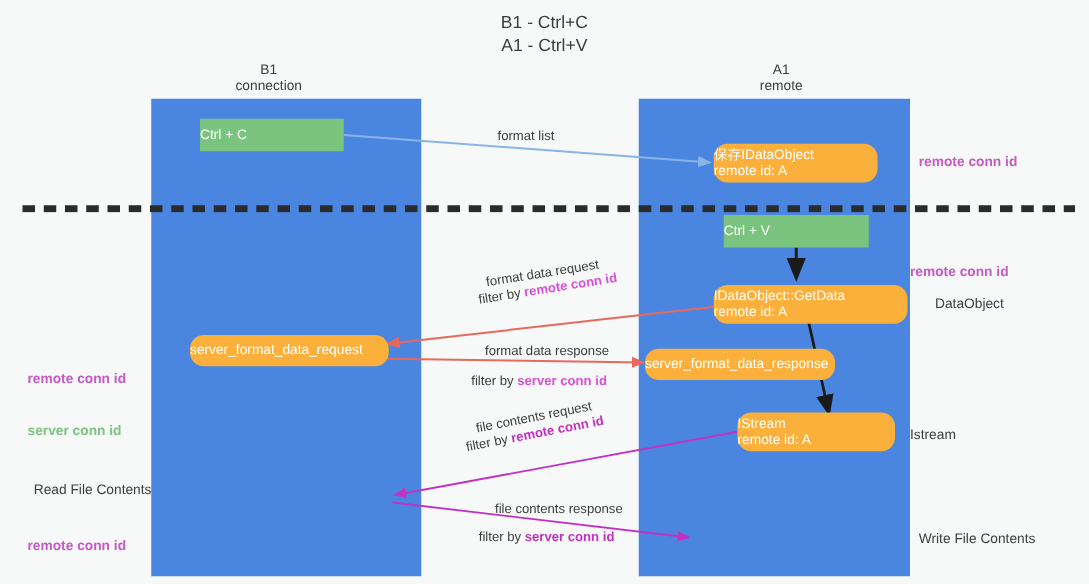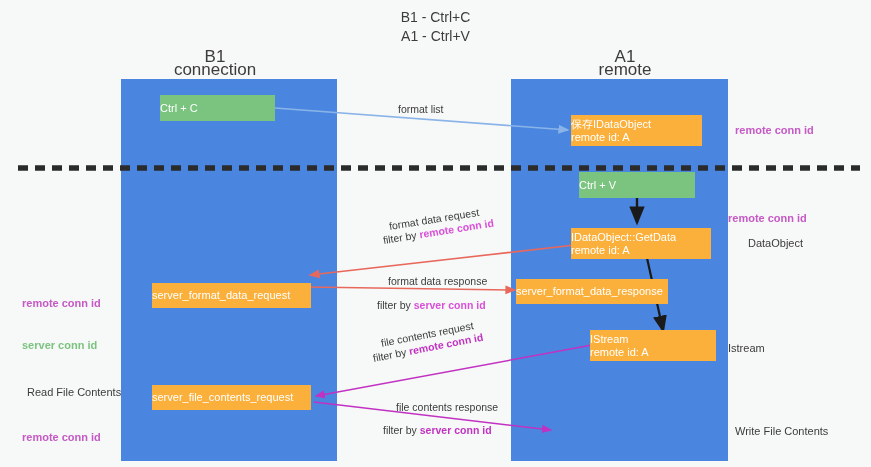--- a/index.html
+++ b/index.html
@@ -16,21 +16,21 @@
     overflow: hidden;
   }
   .lane {
     position: absolute;
     background: #4a86e0;
   }
   .lane-head {
     position: absolute;
     text-align: center;
     color: #3c3c3c;
-    font-size: 17px;
+    font-size: 11px;
     line-height: 13px;
   }
   #title {
     position: absolute;
     left: 0;
     top: 8px;
     width: 871px;
     text-align: center;
     color: #3c3c3c;
     font-size: 14px;
@@ -44,21 +44,21 @@
     align-items: flex-start;
     justify-content: center;
     color: #ffffff;
     font-size: 11px;
     line-height: 13px;
     text-align: center;
     box-sizing: border-box;
     z-index: 4;
   }
   .node.green { background: #7ac47f; }
-  .node.orange { background: #fbb03b; }
+  .node.orange { background: #fbb03b; border-radius: 11px; }
   .node .l2 { display: block; }
   .side-label {
     position: absolute;
     font-size: 11px;
     line-height: 14px;
     color: #3c3c3c;
     white-space: pre;
     z-index: 5;
   }
   .side-label.purple { color: #c559c5; font-weight: bold; }
@@ -155,41 +155,38 @@
 
   <div class="node orange" style="left:571px; top:115px; width:131px; height:31px;">
     <span>保存IDataObject</span>
     <span class="l2">remote id: A</span>
   </div>
 
   <div class="node green" style="left:579px; top:172px; width:116px; height:26px;">
     <span>Ctrl + V</span>
   </div>
 
-  <div class="node orange" style="left:571px; top:228px; width:140px; height:31px;">
+  <div class="node orange" style="left:571px; top:228px; width:155px; height:31px;">
     <span>IDataObject::GetData</span>
     <span class="l2">remote id: A</span>
   </div>
 
-  <div class="node orange" style="left:152px; top:268px; width:159px; height:25px;margin-top:15px;">
+  <div class="node orange" style="left:152px; top:268px; width:159px; height:25px;">
     <span>server_format_data_request</span>
   </div>
 
   <div class="node orange" style="left:516px; top:279px; width:152px; height:25px;">
     <span>server_format_data_response</span>
   </div>
 
   <div class="node orange" style="left:590px; top:330px; width:126px; height:31px;">
     <span>IStream</span>
     <span class="l2">remote id: A</span>
   </div>
 
-  <div class="node orange" style="left:152px; top:385px; width:159px; height:25px;">
-    <span>server_file_contents_request</span>
-  </div>
 
 
   <div class="edge-label" style="left:398px; top:102px;">format list</div>
 
   <div class="edge-label rot-up" style="left:389px; top:219px;">format data request</div>
   <div class="edge-label rot-up" style="left:383px; top:233px;">
     <span>filter by </span><span class="p">remote conn id</span>
   </div>
 
   <div class="edge-label" style="left:388px; top:274px;">format data response</div>

